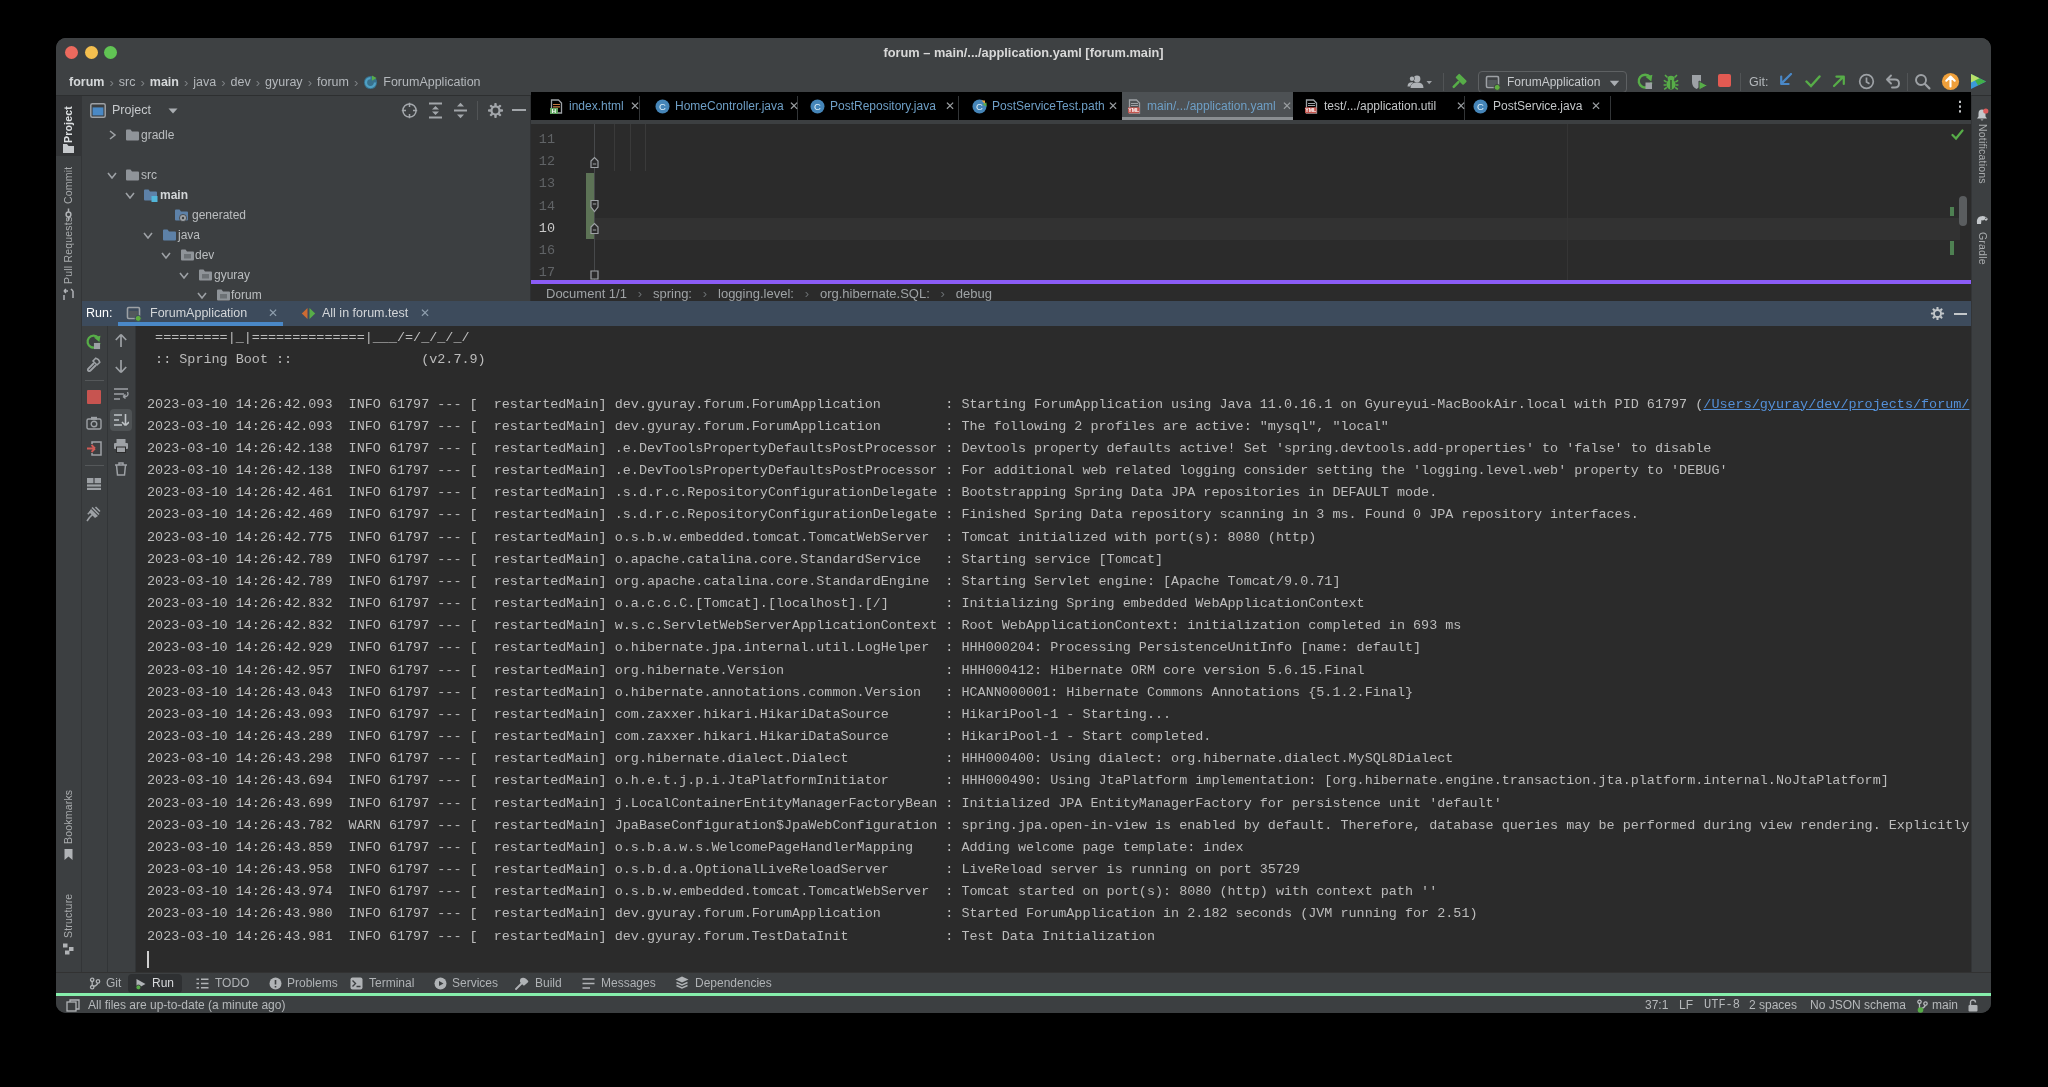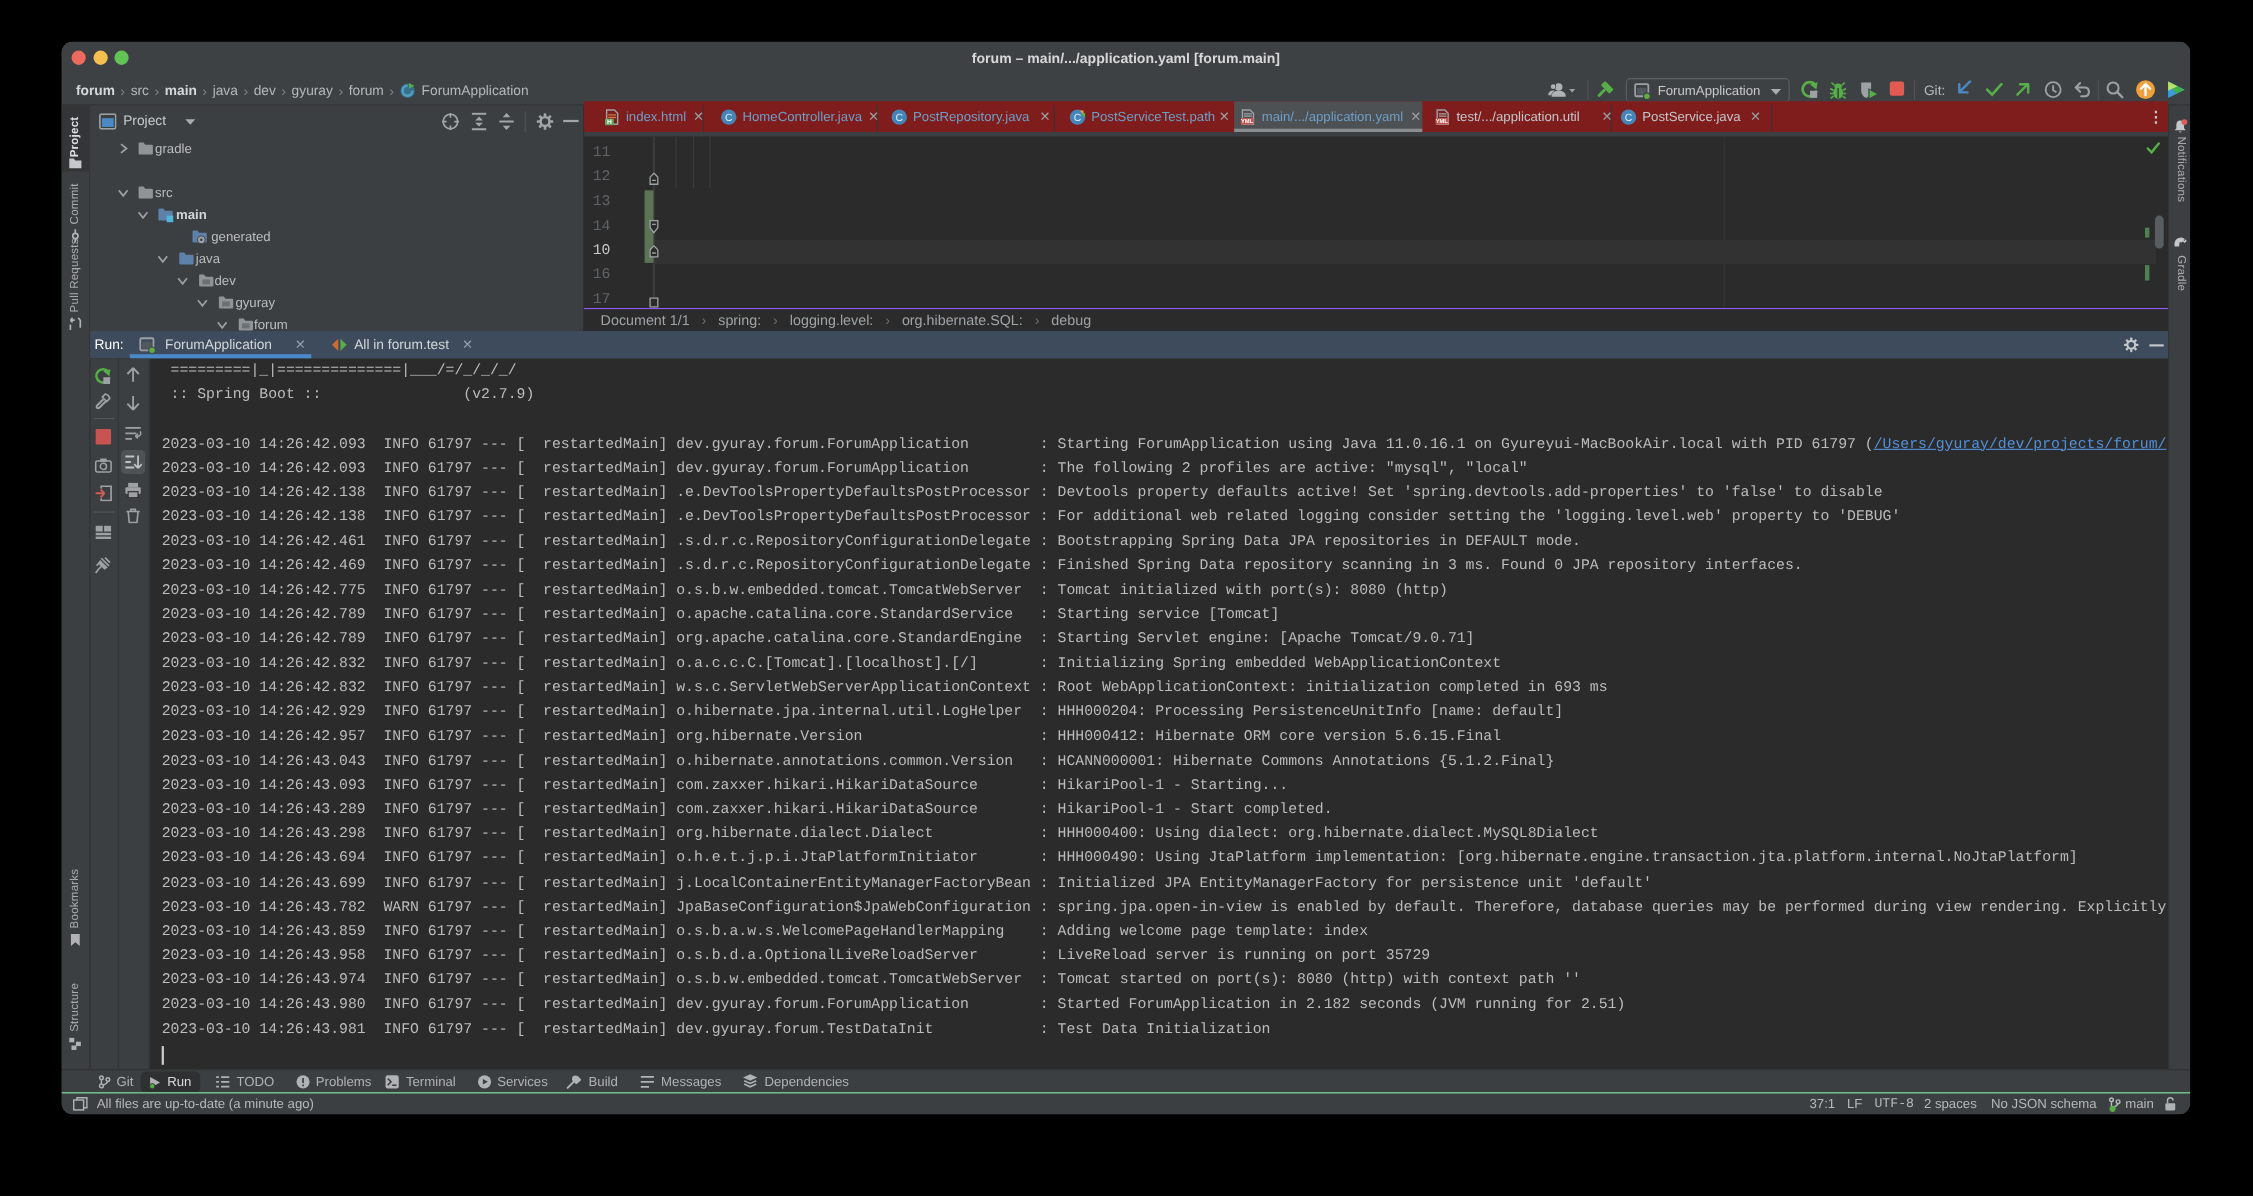--- a/index.html
+++ b/index.html
@@ -260,21 +260,21 @@
           <path d="M1 3 L5 8 L9 3" stroke="#9da1a5" stroke-width="1.6" fill="none"></path>
         </svg>
       <svg class="abs" style="left:134px;top:3px;" width="15" height="14" viewBox="0 0 15 14">
           <path d="M1 2.5 Q1 1.5 2 1.5 L5.5 1.5 L7 3.5 L13 3.5 Q14 3.5 14 4.5 L14 11.5 Q14 12.5 13 12.5 L2 12.5 Q1 12.5 1 11.5 Z" fill="#8f9499"></path>
           <rect x="4" y="6" width="7" height="4.5" fill="#6c7175"></rect>
         </svg>
       <span style="position:absolute;left:149px;">forum</span>
     </div>
   </div>
 
-  <div id="tabs" class="abs" style="left:475px;top:54px;width:1440px;height:28px;background:#7f1d1d;overflow:hidden;font-size:12px;">
+  <div id="tabs" class="abs" style="left:475px;top:54px;width:1440px;height:28px;background:#000000;overflow:hidden;font-size:12px;">
     <div class="tabdiv" style="left:108px;"></div>
     <div class="tabdiv" style="left:266px;"></div>
     <div class="tabdiv" style="left:427px;"></div>
     <div class="tabdiv" style="left:933px;"></div>
     <div class="tabdiv" style="left:1079px;"></div>
 
     <div class="abs" style="left:591px;top:0;width:171px;height:28px;background:#4d5154;border-bottom:3px solid #8a8e91;"></div>
 
     <svg class="abs" style="left:18px;top:7px;" width="15" height="15" viewBox="0 0 15 15">
       <path d="M2.5 1 L9.5 1 L12.5 4 L12.5 14 L2.5 14 Z" fill="none" stroke="#9da1a5" stroke-width="1.3"></path>
@@ -374,21 +374,21 @@
         <path d="M2 3 L9 3 L9 11 L2 11 Z" fill="#2b2b2b" stroke="#9da1a5" stroke-width="1.2"></path>
       </svg>
 
     <div class="abs" style="left:1428px;top:72px;width:8px;height:30px;background:#5a5d5f;border-radius:4px;"></div>
     <div class="abs" style="left:1419px;top:83px;width:4px;height:9px;background:#4e8052;"></div>
     <div class="abs" style="left:1419px;top:117px;width:4px;height:14px;background:#4e8052;"></div>
     <svg class="abs" style="left:1420px;top:5px;" width="13" height="12" viewBox="0 0 13 12">
         <path d="M1.5 6 L5 9.5 L11.5 1.5" stroke="#57ad48" stroke-width="2.2" fill="none" stroke-linecap="round"></path>
       </svg>
   </div>
-  <div id="ebread" class="abs" style="left:475px;top:242px;width:1440px;height:21px;background:#2b2b2b;border-top:1px solid #8b5cf6;overflow:hidden;">
+  <div id="ebread" class="abs" style="left:475px;top:242px;width:1440px;height:21px;background:#2b2b2b;border-top:4px solid #8b5cf6;overflow:hidden;">
     <div class="abs crumb2" style="left:15px;top:0;line-height:20px;white-space:nowrap;">Document 1/1&nbsp;&nbsp;&nbsp;<span style="color:#6a6e71;">›</span>&nbsp;&nbsp;&nbsp;spring:&nbsp;&nbsp;&nbsp;<span style="color:#6a6e71;">›</span>&nbsp;&nbsp;&nbsp;logging.level:&nbsp;&nbsp;&nbsp;<span style="color:#6a6e71;">›</span>&nbsp;&nbsp;&nbsp;org.hibernate.SQL:&nbsp;&nbsp;&nbsp;<span style="color:#6a6e71;">›</span>&nbsp;&nbsp;&nbsp;debug</div>
   </div>
 
   <div id="rstripe" class="abs" style="left:1915px;top:58px;width:20px;height:876px;background:#3c3f41;border-left:1px solid #333537;">
     <svg class="abs" style="left:3px;top:12px;" width="14" height="14" viewBox="0 0 14 14">
       <path d="M7 1.5 Q10.5 1.5 10.5 5.5 L10.5 8.5 L12 10.5 L2 10.5 L3.5 8.5 L3.5 5.5 Q3.5 1.5 7 1.5 Z" fill="#c3c7ca"></path>
       <path d="M5.5 11.5 Q7 13.5 8.5 11.5 Z" fill="#c3c7ca"></path>
       <circle cx="10.8" cy="3" r="2.6" fill="#db5c5c"></circle>
     </svg>
     <div class="stripe-label vtext2" style="left:5px;top:28px;height:70px;">Notifications</div>
@@ -566,21 +566,21 @@
       <path d="M0.5 1 L12.5 1 M0.5 5.5 L12.5 5.5 M0.5 10 L8 10" stroke="#b0b3b6" stroke-width="1.6"></path>
     </svg>
     <span class="abs" style="left:545px;top:0;line-height:21px;">Messages</span>
     <svg class="abs" style="left:619px;top:3px;" width="14" height="14" viewBox="0 0 14 14">
       <path d="M7 0.5 L13.5 3.5 L7 6.5 L0.5 3.5 Z" fill="#b0b3b6"></path>
       <path d="M1.5 6.5 L7 9 L12.5 6.5 M1.5 9.5 L7 12 L12.5 9.5" stroke="#b0b3b6" stroke-width="1.4" fill="none"></path>
     </svg>
     <span class="abs" style="left:639px;top:0;line-height:21px;">Dependencies</span>
   </div>
 
-  <div id="status" class="abs" style="left:0;top:955px;width:1935px;height:20px;background:#3c3f41;border-top:1px solid #86efac;font-size:12px;color:#b6b9bb;">
+  <div id="status" class="abs" style="left:0;top:955px;width:1935px;height:20px;background:#3c3f41;border-top:3px solid #86efac;font-size:12px;color:#b6b9bb;">
     <svg class="abs" style="left:10px;top:3px;" width="14" height="13" viewBox="0 0 14 13">
       <rect x="1" y="3" width="9" height="9" fill="none" stroke="#b0b3b6" stroke-width="1.3"></rect>
       <path d="M4 3 L4 1 L13 1 L13 10 L10 10" fill="none" stroke="#b0b3b6" stroke-width="1.3"></path>
     </svg>
     <span class="abs" style="left:32px;top:0;line-height:19px;">All files are up-to-date (a minute ago)</span>
     <span class="abs" style="left:1589px;top:0;line-height:19px;">37:1</span>
     <span class="abs" style="left:1623px;top:0;line-height:19px;">LF</span>
     <span class="abs" style="left:1648px;top:0;line-height:19px;font-family:Liberation Mono, monospace;">UTF-8</span>
     <span class="abs" style="left:1693px;top:0;line-height:19px;">2 spaces</span>
     <span class="abs" style="left:1754px;top:0;line-height:19px;">No JSON schema</span>

